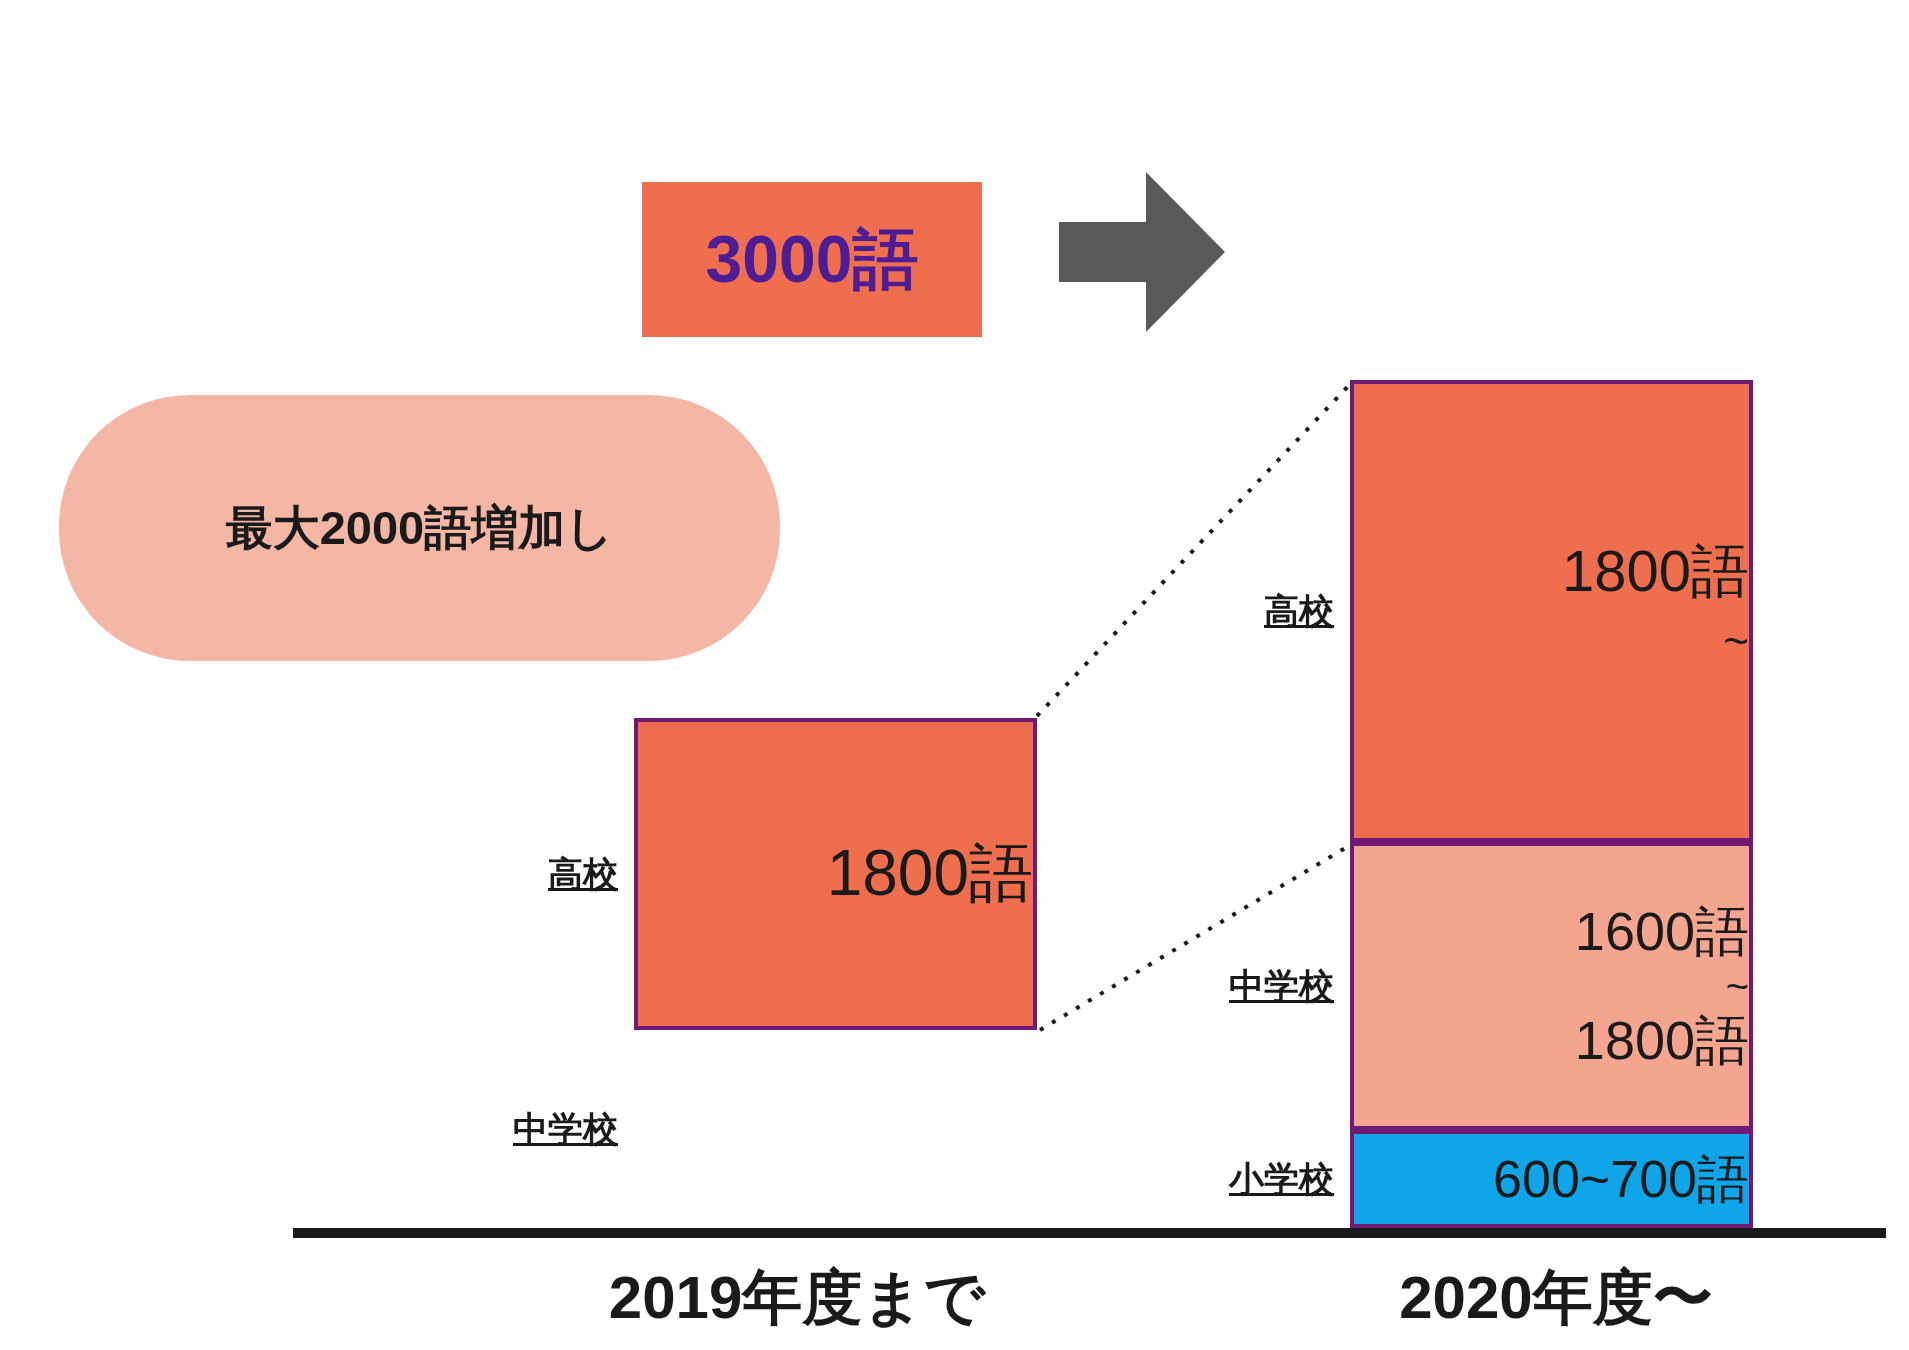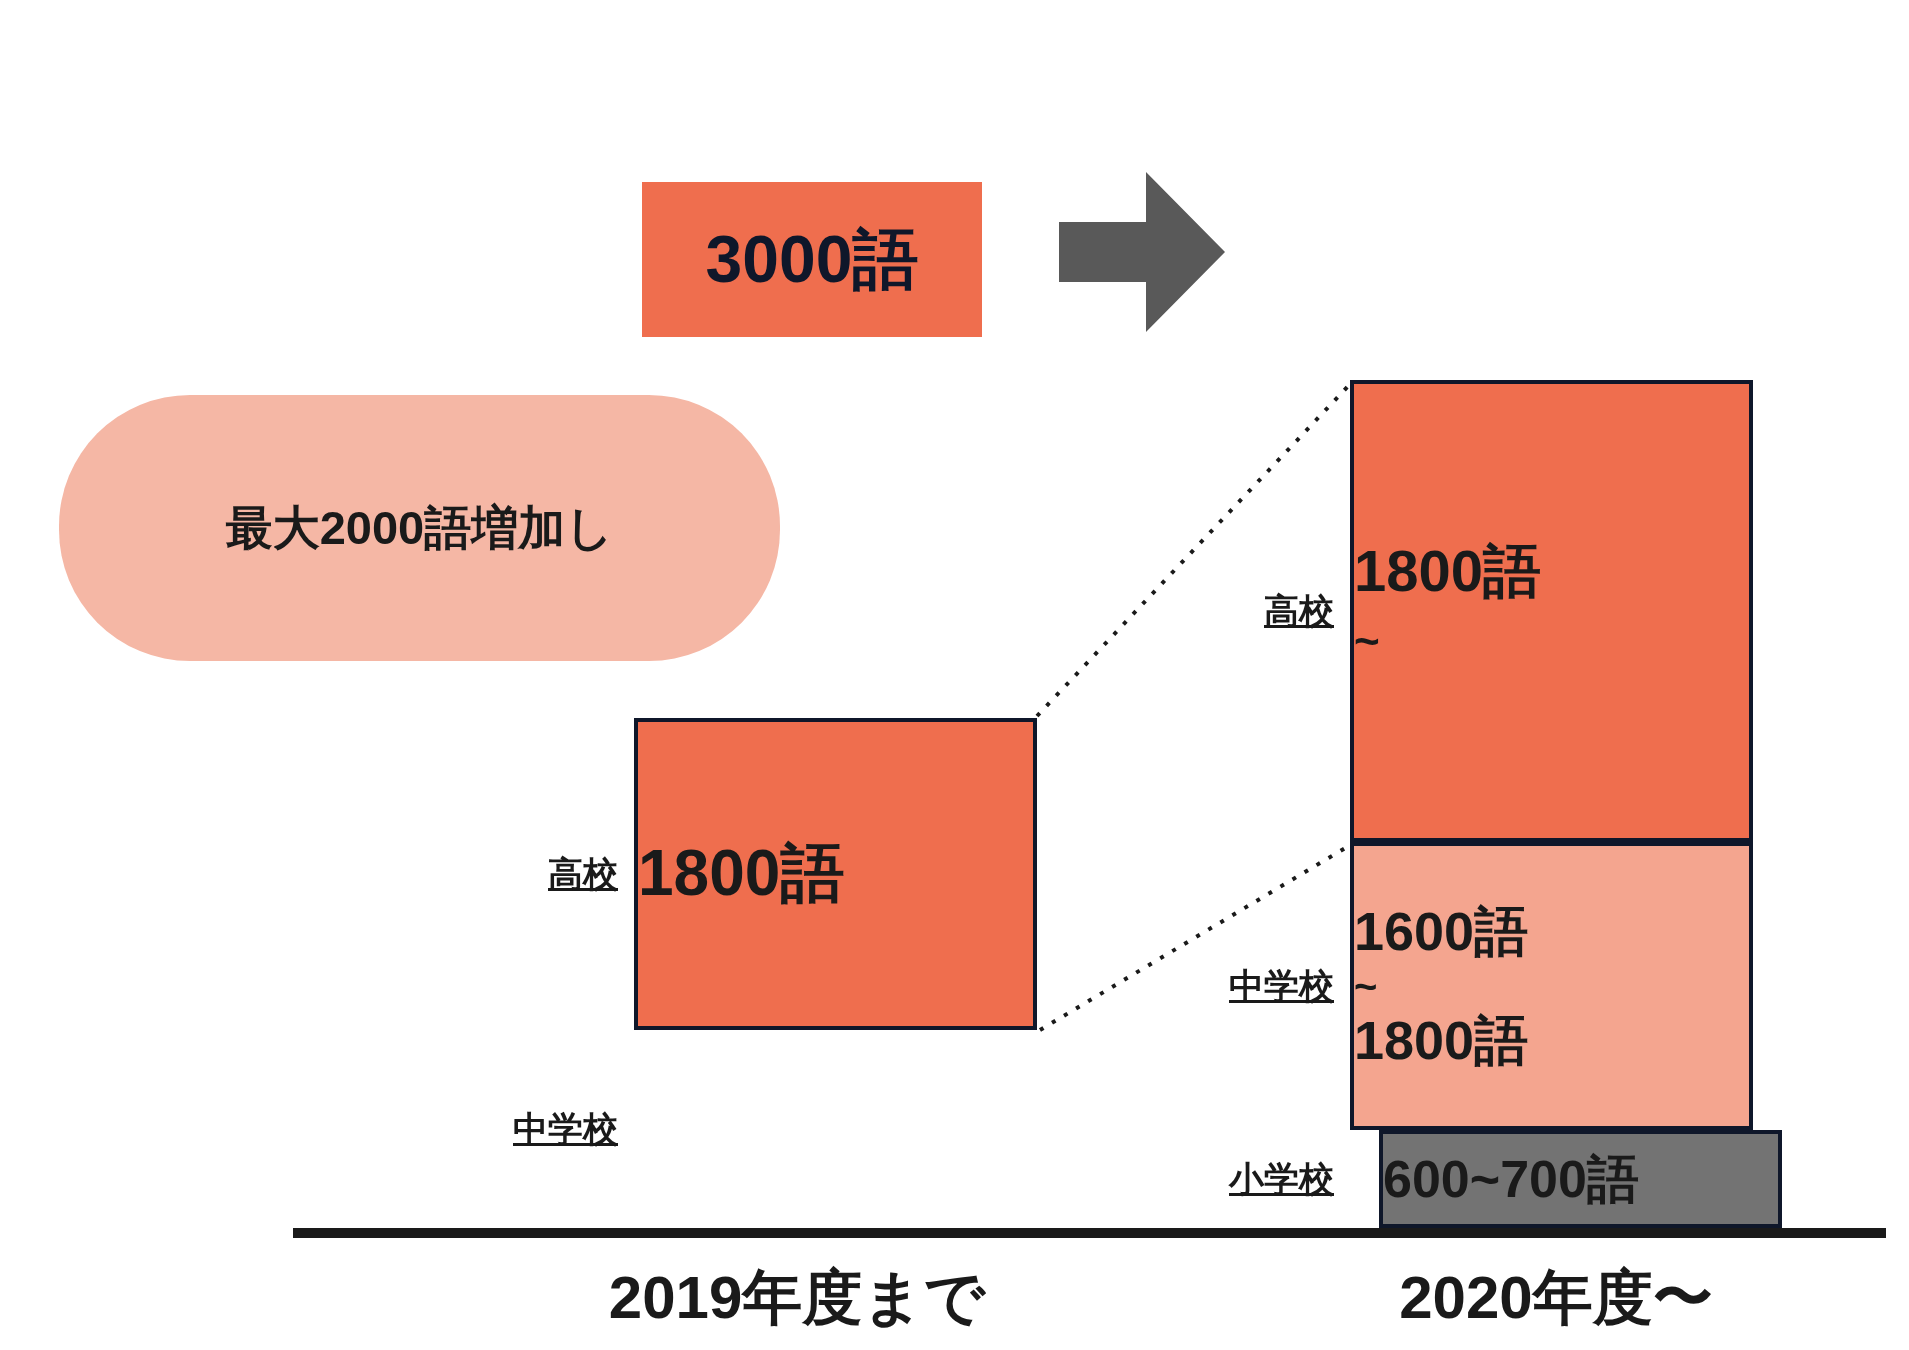--- a/index.html
+++ b/index.html
@@ -8,42 +8,42 @@
     width:1909px;height:1350px;
     background:#ffffff;
     overflow:hidden;
     font-family:"Liberation Sans","DejaVu Sans",sans-serif;
     color:#1a1a1a;
   }
   .abs{position:absolute;}
   
   .total-box{
     display:flex;align-items:center;justify-content:center;
-    color:#0f172a;font-weight:700;
+    color:#4c1d95;font-weight:700;
   }
   #box-before{left:642px;top:182px;width:340px;height:155px;font-size:66px;}
   #box-after{left:1284px;top:178px;width:549px;height:155px;font-size:58px;}
   
   #callout{
     left:59px;top:395px;width:721px;height:266px;
     border-radius:131px;
     display:flex;flex-direction:column;align-items:center;justify-content:center;
     font-size:47px;font-weight:700;line-height:1.65;gap:10px;
   }
   
   #connector-svg{left:0;top:0;width:1909px;height:1350px;pointer-events:none;}
   
   .bar{display:flex;flex-direction:column;}
   #bar-before{left:634px;top:718px;width:403px;}
   #bar-after{left:1350px;top:380px;width:403px;}
   .seg{
     box-sizing:border-box;width:403px;
-    border:4px solid #0f172a;
-    display:flex;flex-direction:column;align-items:flex-start;justify-content:center;
-    font-weight:700;text-align:center;
+    border:4px solid #701a75;
+    display:flex;flex-direction:column;align-items:flex-end;justify-content:center;
+    font-weight:400;text-align:center;
   }
   .seg .val{line-height:1.05;}
   .seg .tilde{line-height:1.0;}
   
   .school-label{
     display:flex;align-items:center;justify-content:flex-end;
     font-size:35px;font-weight:700;text-decoration:underline;
   }
   #lbl-before-hs{left:400px;top:718px;width:218px;height:312px;}
   #lbl-before-jhs{left:340px;top:1030px;width:278px;height:198px;}
@@ -94,21 +94,21 @@
   <div id="bar-after" class="abs bar">
     <div class="seg" style="height:462px;background:#EF6E4E;">
       <div class="val" style="font-size:58px;">1800語</div>
       <div class="tilde" style="font-size:44px;margin:18px 0;">~</div>
     </div>
     <div class="seg" style="height:288px;background:#F4A58F;">
       <div class="val" style="font-size:54px;">1600語</div>
       <div class="tilde" style="font-size:40px;margin:6px 0;">~</div>
       <div class="val" style="font-size:54px;">1800語</div>
     </div>
-    <div class="seg" style="height:98px;background:#737373;margin-left:29px;">
+    <div class="seg" style="height:98px;background:#0ea5e9;">
       <div class="val" style="font-size:52px;">600~700語</div>
     </div>
   </div>
 
   <div id="lbl-after-hs" class="abs school-label">高校</div>
   <div id="lbl-after-jhs" class="abs school-label">中学校</div>
   <div id="lbl-after-es" class="abs school-label">小学校</div>
 
   <div id="baseline" class="abs"></div>
   <div id="axis-before" class="abs axis-label">2019年度まで</div>

